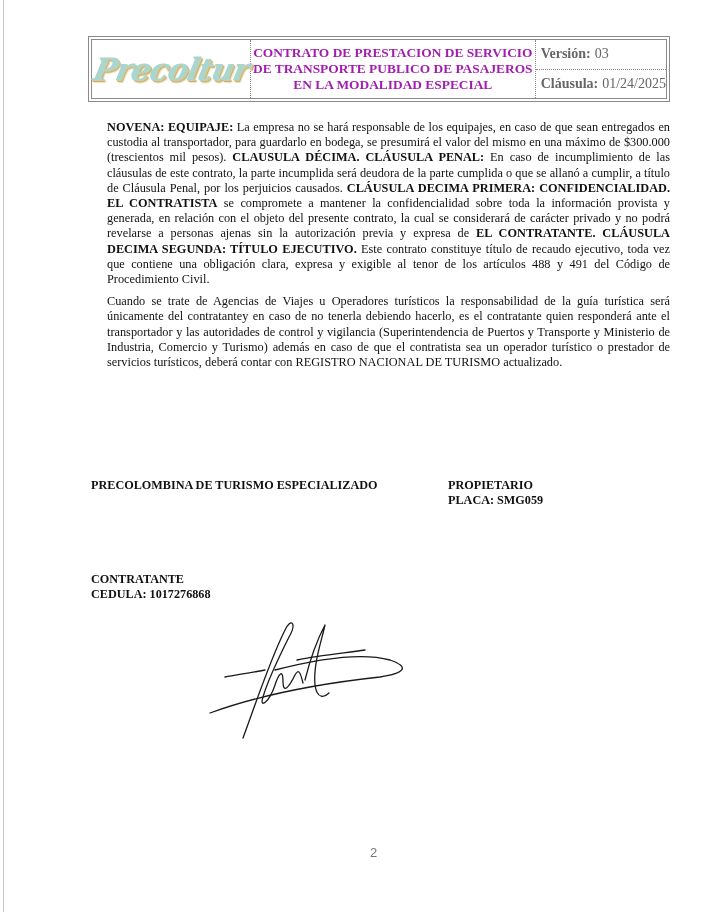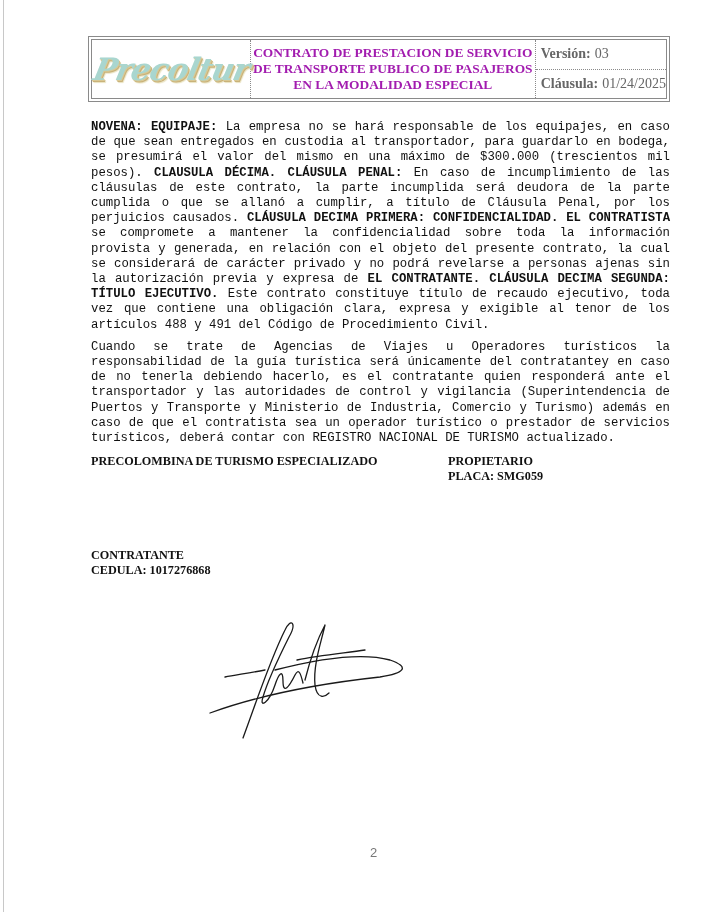--- a/index.html
+++ b/index.html
@@ -39,25 +39,25 @@
       font-size: 31px; color: #a9d6cf; letter-spacing: -1px;
       text-shadow: 1px 1px 0 #d9c893, 2px 2px 0 #c9b279, 3px 3px 1px #e9e2c0;
       transform: skewX(-12deg);
     }
     
     .body-text {
       position: absolute; left: 91px; top: 120px; width: 579px;
       font-family: "Liberation Serif", "DejaVu Serif", serif; font-size: 12.3px;
       line-height: 15.2px; text-align: justify; color: #111;
     }
-    .body-text p { margin: 0 0 7px 0; font-family: Liberation Mono, monospace; }
+    .body-text p { margin: 0 0 7px 16px; }
     .body-text b { font-weight: bold; }
     .sig-block {
       position: absolute; font-family: "Liberation Serif", "DejaVu Serif", serif;
-      font-weight: bold; font-size: 12.2px; line-height: 15px; color: #111;
+      font-weight: bold; font-size: 12.2px; line-height: 15px; color: #111; margin-top: 24px;
     }
     .sig-company { left: 91px; top: 454px; }
     .sig-owner { left: 448px; top: 454px; }
     .sig-client { left: 91px; top: 548px; }
     .signature {
       position: absolute; left: 205px; top: 605px; width: 215px; height: 140px;
     }
     .page-number {
       position: absolute; left: 0; width: 100%; top: 845px; text-align: center;
       font-family: "Liberation Sans", "DejaVu Sans", sans-serif; font-size: 13px; color: #777;

